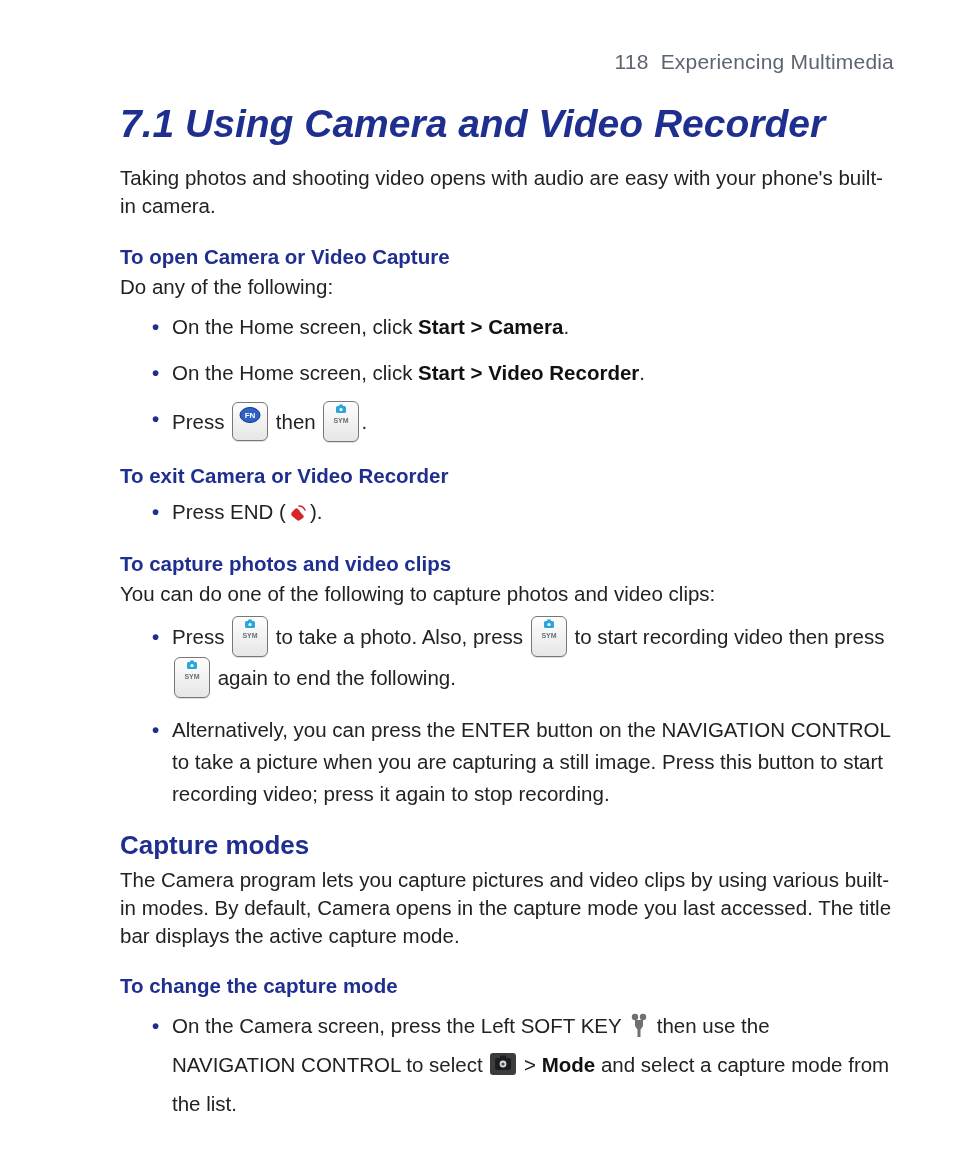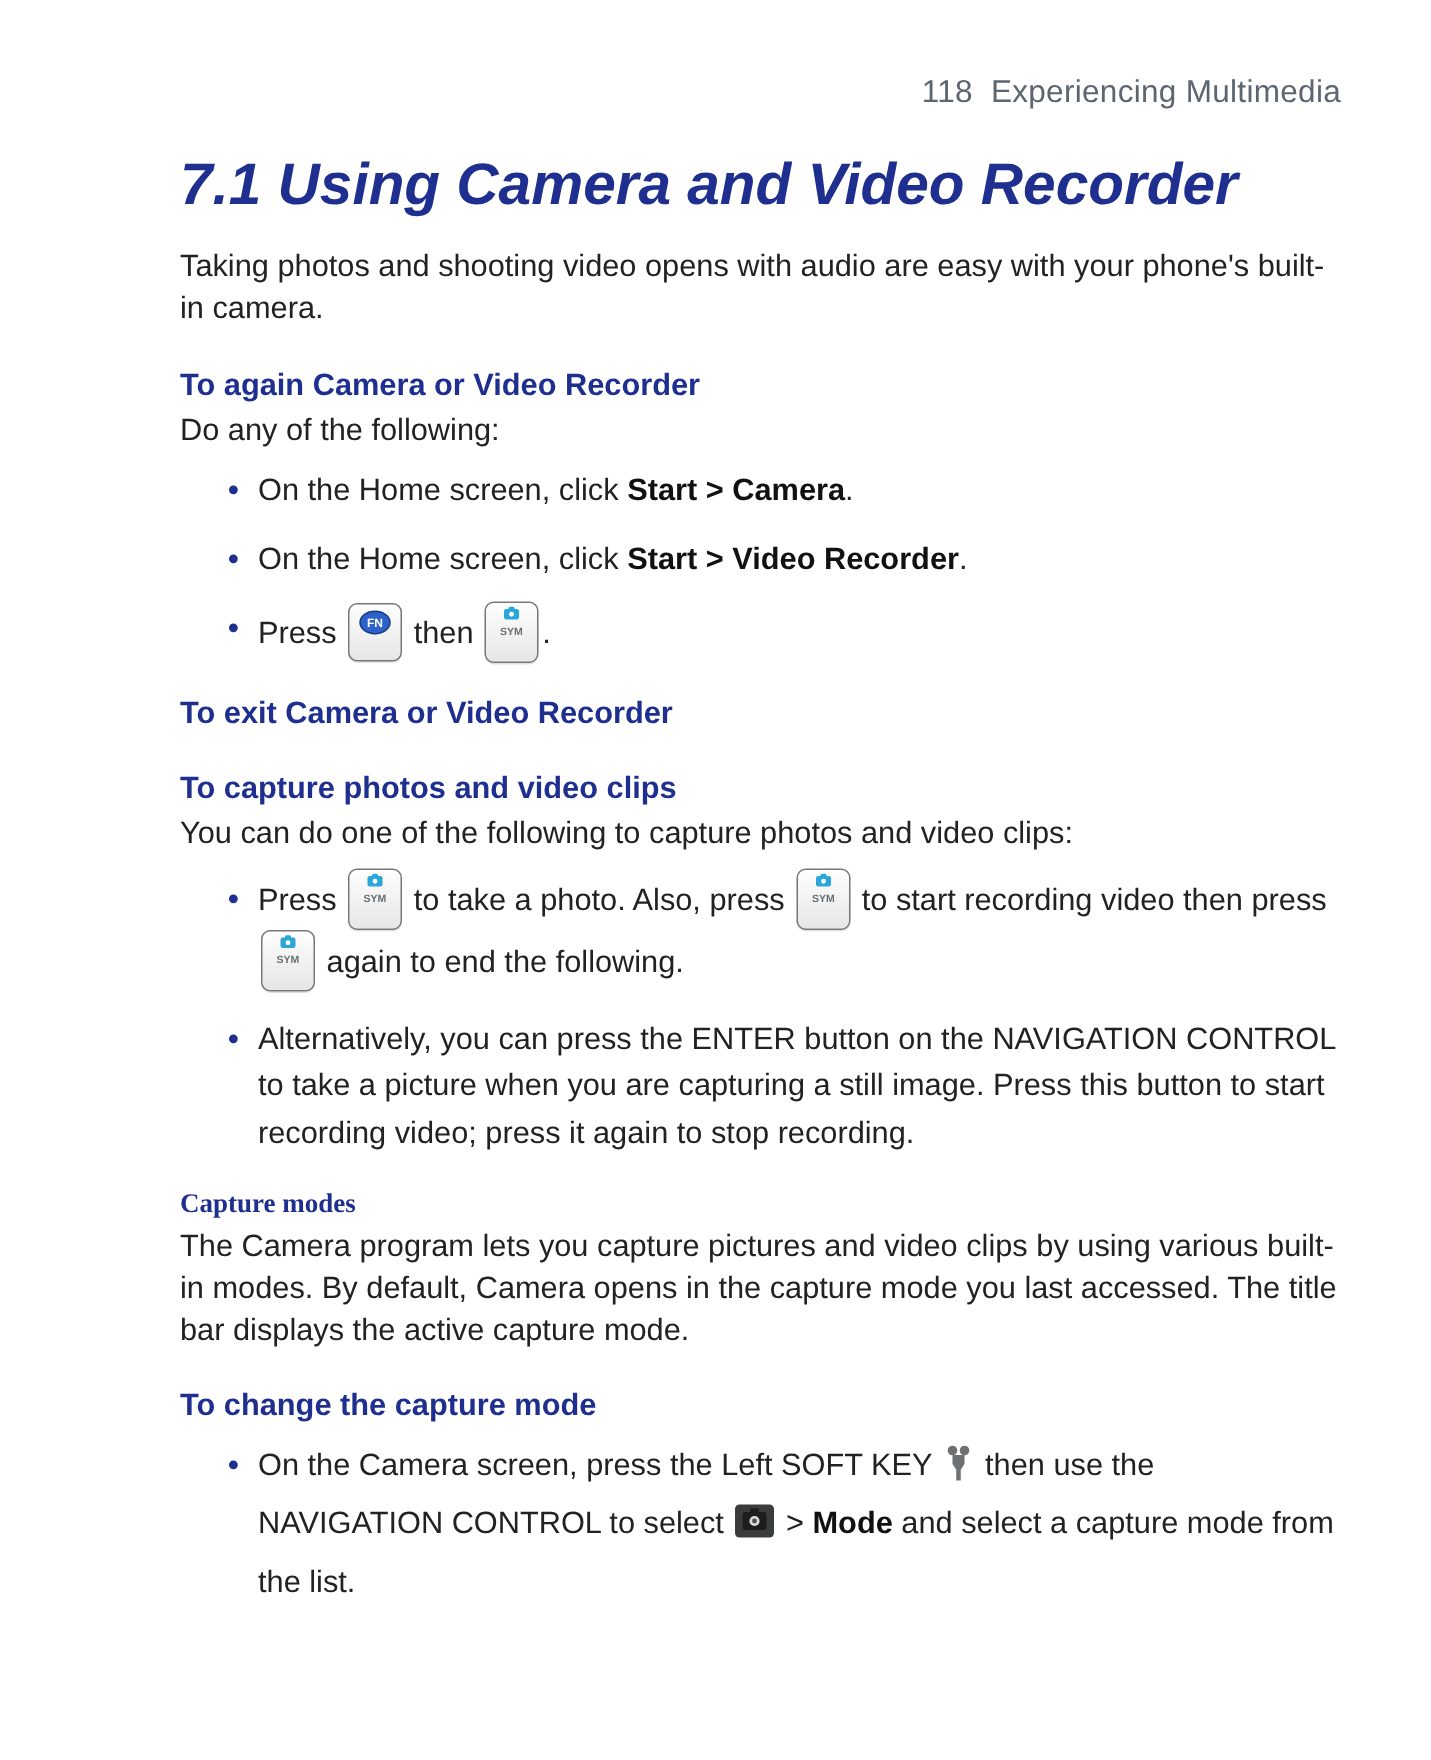--- a/index.html
+++ b/index.html
@@ -64,24 +64,23 @@
     content: "•";
     position: absolute;
     left: 0;
     top: 0;
     color: #1f2f8f;
     font-weight: 700;
   }
   b { font-weight: 700; color: #111; text-align: right; }
   h2.subsection {
     color: #1f2f8f;
-    font-size: 18px;
+    font-size: 26px;
     font-weight: 700;
     margin: 4px 0 2px 0;
-    font-family: Liberation Serif, serif;
   }
   .keycap {
     display: inline-block;
     vertical-align: middle;
     border: 1.5px solid #777;
     border-radius: 6px;
     background: linear-gradient(#fefefe,#e6e6e6);
     padding: 2px 4px 15px 4px;
     margin: 0 2px;
     line-height: 1;
@@ -110,21 +109,21 @@
 
   <h1 class="section-title">
     <span>7.1</span>
     <span>Using Camera and Video Recorder</span>
   </h1>
 
   <div class="body-block">
 
     <div class="intro">Taking photos and shooting video opens with audio are easy with your phone's built-in camera.</div>
 
-    <div class="sub-head">To again Camera or Video Recorder</div>
+    <div class="sub-head">To open Camera or Video Capture</div>
     <div class="sub-lead">Do any of the following:</div>
     <ul class="bullets">
       <li>
         <span>On the Home screen, click </span><b>Start &gt; Camera</b><span>.</span>
       </li>
       <li>
         <span>On the Home screen, click </span><b>Start &gt; Video Recorder</b><span>.</span>
       </li>
       <li>
         <span>Press </span>
@@ -141,20 +140,30 @@
             <rect x="8" y="2" width="10" height="7" rx="1.5" fill="#2aa7d8"></rect>
             <rect x="11" y="0.5" width="4" height="3" rx="1" fill="#2aa7d8"></rect>
             <circle cx="13" cy="5.5" r="1.6" fill="#fff"></circle>
             <text x="13" y="19" font-family="Arial" font-size="7" font-weight="700" fill="#6a6f75" text-anchor="middle">SYM</text>
           </svg>
         </span><span>.</span>
       </li>
     </ul>
 
     <div class="sub-head">To exit Camera or Video Recorder</div>
+    <ul class="bullets tight">
+      <li>
+        <span>Press END (</span><span class="inline-icon">
+          <svg width="22" height="20" viewBox="0 0 22 20">
+            <path d="M5 14 C4 13 4 11 5 10 L8 7 C9 6 10 6 11 7 L12 8 C12 8 13 10 15 12 L16 13 C17 14 17 15 16 16 L13 18 C12 19 11 19 10 18 Z" fill="#d8232a"></path>
+            <path d="M12 4 Q16 4 18 8" fill="none" stroke="#d8232a" stroke-width="1.6" stroke-linecap="round"></path>
+          </svg>
+        </span><span>).</span>
+      </li>
+    </ul>
 
     <div class="sub-head" style="margin-top:22px">To capture photos and video clips</div>
     <div class="sub-lead">You can do one of the following to capture photos and video clips:</div>
     <ul class="bullets">
       <li style="line-height:1.9">
         <span>Press </span><span class="keycap">
           <svg width="26" height="22" viewBox="0 0 26 22">
             <rect x="8" y="2" width="10" height="7" rx="1.5" fill="#2aa7d8"></rect>
             <rect x="11" y="0.5" width="4" height="3" rx="1" fill="#2aa7d8"></rect>
             <circle cx="13" cy="5.5" r="1.6" fill="#fff"></circle>

